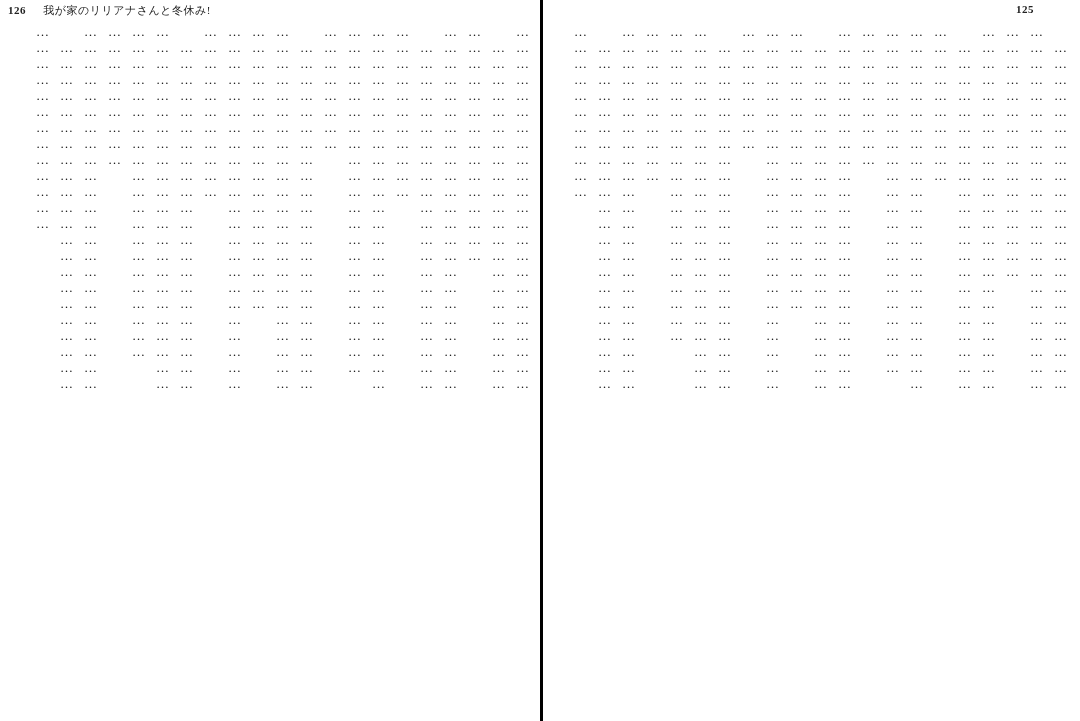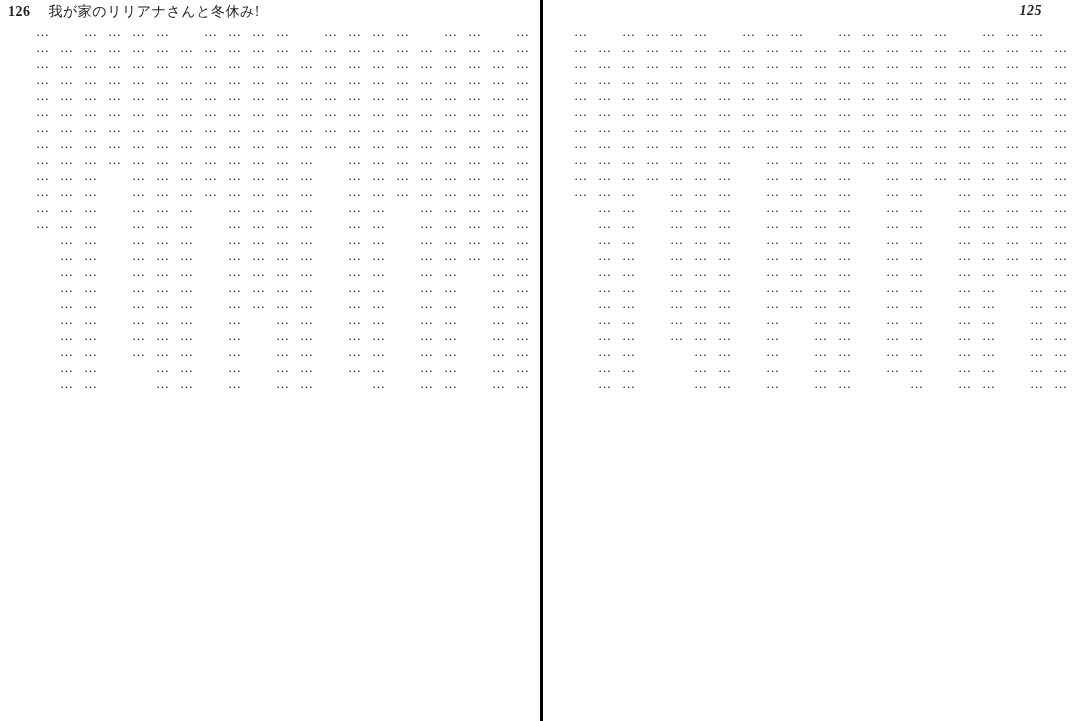--- a/index.html
+++ b/index.html
@@ -23,21 +23,21 @@
     position: absolute;
     top: 0;
     left: 540px;
     width: 3px;
     height: 721px;
     background: #000000;
   }
   .header {
     position: absolute;
     top: 3px;
-    font-size: 14px;
+    font-size: 11px;
     color: #222222;
     letter-spacing: 0.5px;
     white-space: nowrap;
   }
   .header-left  { left: 8px; }
   .header-right { right: 38px; }
   .pagenum { font-weight: bold; margin-right: 14px; }
   .vtext {
     position: absolute;
     top: 24px;
@@ -84,21 +84,21 @@
 ………………………
 ……………………………………………………………
  …………………………………………………………
 …………………………………</div>
   </div>
 
   <div class="divider"></div>
 
   <div class="page page-right">
     <div class="header header-right">
-      <span class="pagenum" style="margin-right:0;font-style:italic;">125</span>
+      <span class="pagenum" style="margin-right:8px;">125</span>
     </div>
     <div class="vtext body-right"> …………………………………………………………
 ……………………………………………………………
 …………………………………………
 ……………………………………………………………
  …………………………………………………………
 …………………………
 ……………………………………………………………
 …………………………………………………………
 ………………………

